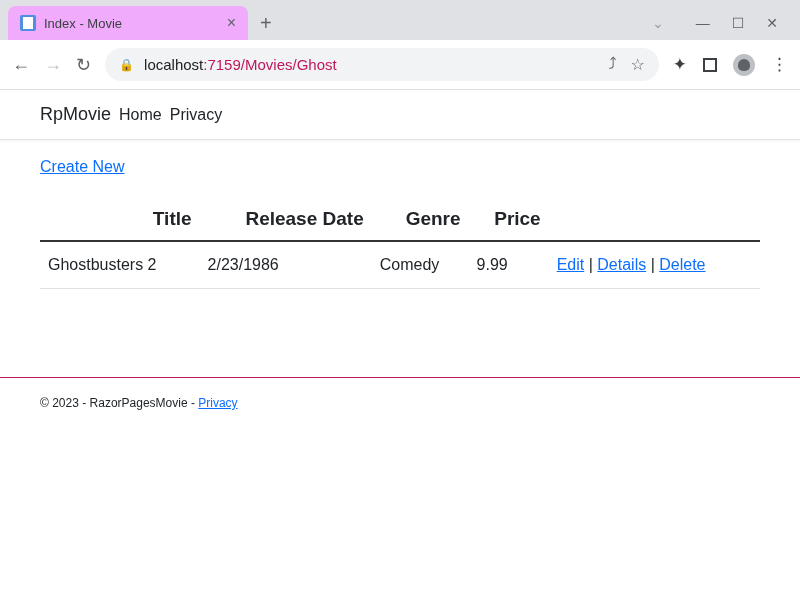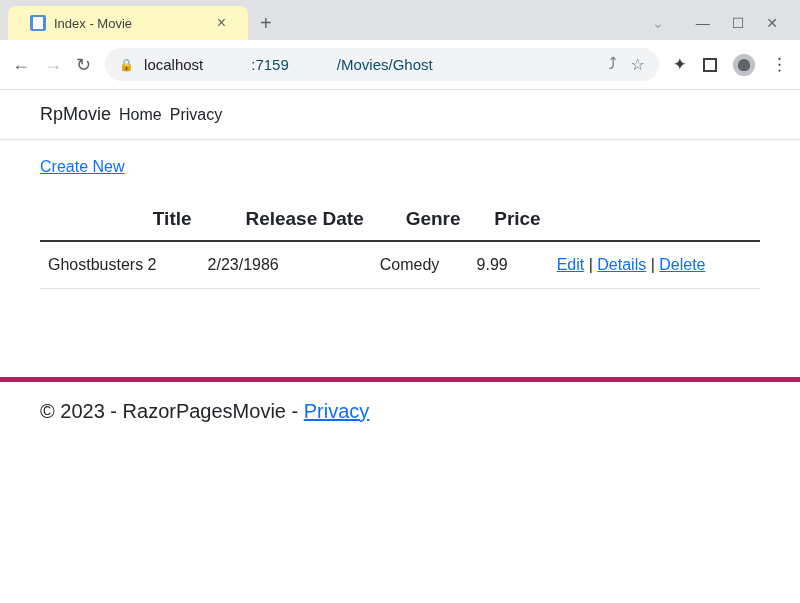--- a/index.html
+++ b/index.html
@@ -1,36 +1,36 @@
 <!DOCTYPE html>
 <html><head>
   <meta charset="utf-8">
   <style>
     * { box-sizing: border-box; margin: 0; padding: 0; }
     body { font-family: "Segoe UI", Arial, sans-serif; background: #fff; }
     
     
     .browser-chrome { background: #dfe1e5; padding-top: 6px; }
     .tab-bar { display: flex; align-items: center; padding: 0 8px; }
-    .tab { background: #fef9c3; border-radius: 8px 8px 0 0; padding: 8px 22px; display: flex; align-items: center; gap: 8px; min-width: 240px; font-size: 13px; color: #3c4043; }
+    .tab { background: #f0abfc; border-radius: 8px 8px 0 0; padding: 8px 12px; display: flex; align-items: center; gap: 8px; min-width: 240px; font-size: 13px; color: #3c4043; }
     .tab-favicon { width: 16px; height: 16px; background: #4e8ee5; border-radius: 2px; display:inline-flex; align-items:center; justify-content:center; }
     .tab-favicon::after{content:""; width:10px; height:12px; background:#fff;}
     .tab-close { margin-left: auto; font-size: 16px; color: #5f6368; cursor: pointer; }
     .new-tab { font-size: 20px; color: #5f6368; padding: 0 12px; cursor: pointer; }
     .window-controls { margin-left: auto; display: flex; gap: 22px; padding-right: 14px; color: #5f6368; font-size: 14px; }
     .window-controls span { cursor: pointer; }
     .chev{font-size:14px; color:#9aa0a6; margin-right:10px}
     
     .toolbar { background: #fff; display: flex; align-items: center; padding: 8px 12px; gap: 14px; border-bottom: 1px solid #e0e0e0; }
     .nav-icon { font-size: 18px; color: #5f6368; cursor: pointer; }
     .nav-icon.fwd{color:#bdc1c6}
     .addr-bar { flex: 1; background: #f1f3f4; border-radius: 20px; padding: 7px 14px; display: flex; align-items: center; gap: 10px; font-size: 15px; color: #5f6368; }
     .lock { font-size: 12px; }
     .url-host { color: #202124; }
-    .url-path { color: #0c4a6e; margin-left: 48px; }
+    .url-path { color: #be185d; }
     .addr-icons { margin-left: auto; display: flex; gap: 14px; font-size: 16px; }
     .toolbar-icons { display: flex; gap: 16px; align-items: center; font-size: 17px; color: #3c4043; }
     .avatar { width: 22px; height: 22px; background: #bdc1c6; border-radius: 50%; display:inline-flex; align-items:center; justify-content:center; }
     .avatar::after{content:""; width:12px; height:12px; background:#5f6368; border-radius:50% 50% 40% 40%;}
     .square{display:inline-block;width:14px;height:14px;border:2px solid #3c4043}
     
     
     .navbar { display: flex; align-items: center; padding: 14px 40px; gap: 8px; border-bottom: 1px solid #e5e5e5; box-shadow: 0 1px 2px rgba(0,0,0,0.05); }
     .brand { font-size: 18px; color: #212529; }
     .nav-link { font-size: 16px; color: #212529; cursor: pointer; }
@@ -38,21 +38,21 @@
     .content { padding: 18px 40px; }
     .page-title { font-size: 36px; font-weight: 600; color: #212529; margin-bottom: 12px; }
     .create-link { color: #0d6efd; text-decoration: underline; font-size: 16px; }
     
     table { width: 100%; border-collapse: collapse; margin-top: 22px; }
     th { text-align: right; font-weight: 700; font-size: 19px; color: #212529; padding: 10px 8px; border-bottom: 2px solid #333; }
     td { padding: 14px 8px; border-bottom: 1px solid #dee2e6; font-size: 16px; color: #212529; }
     td a { color: #0d6efd; text-decoration: underline; }
     .sep { color: #212529; }
     
-    .footer { border-top: 5px solid #be185d; padding: 18px 40px; font-size: 20px; color: #212529; margin-top: 70px; }
+    .footer { border-top: 1px solid #be185d; padding: 18px 40px; font-size: 12px; color: #212529; margin-top: 70px; }
     .footer a { color: #0d6efd; text-decoration: underline; }
   </style>
 </head>
 <body>
 
 <div class="browser-chrome">
   <div class="tab-bar">
     <div class="tab">
       <span class="tab-favicon"></span>
       <span>Index - Movie</span>

